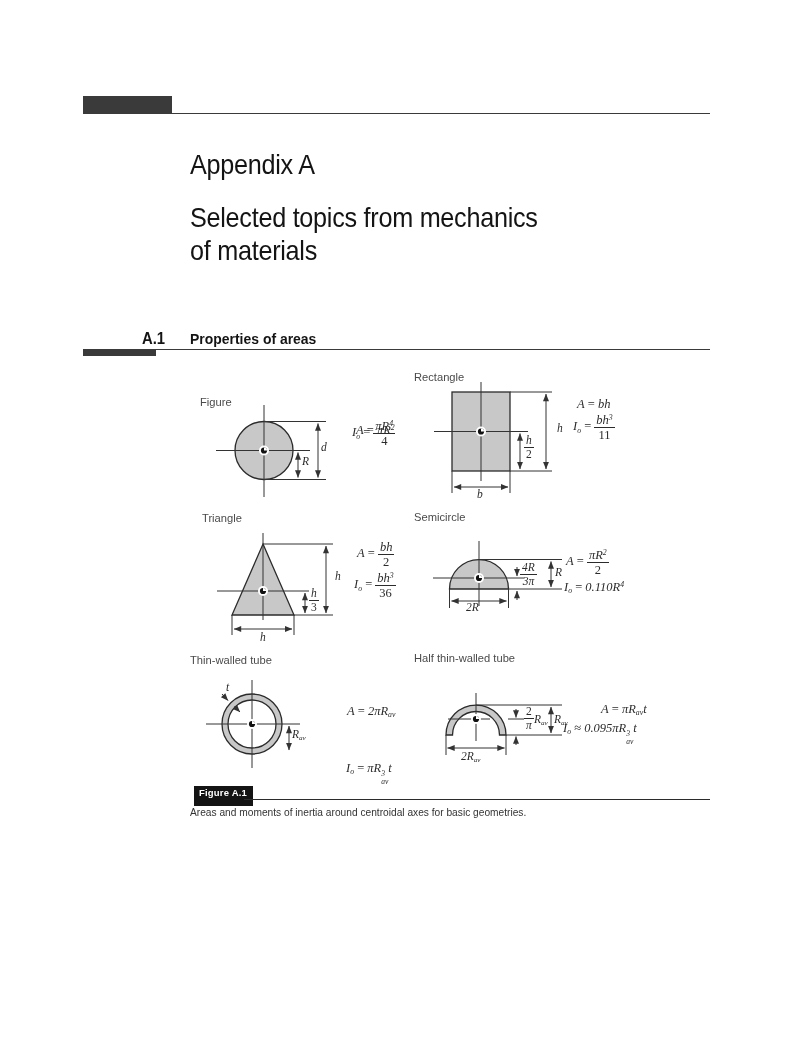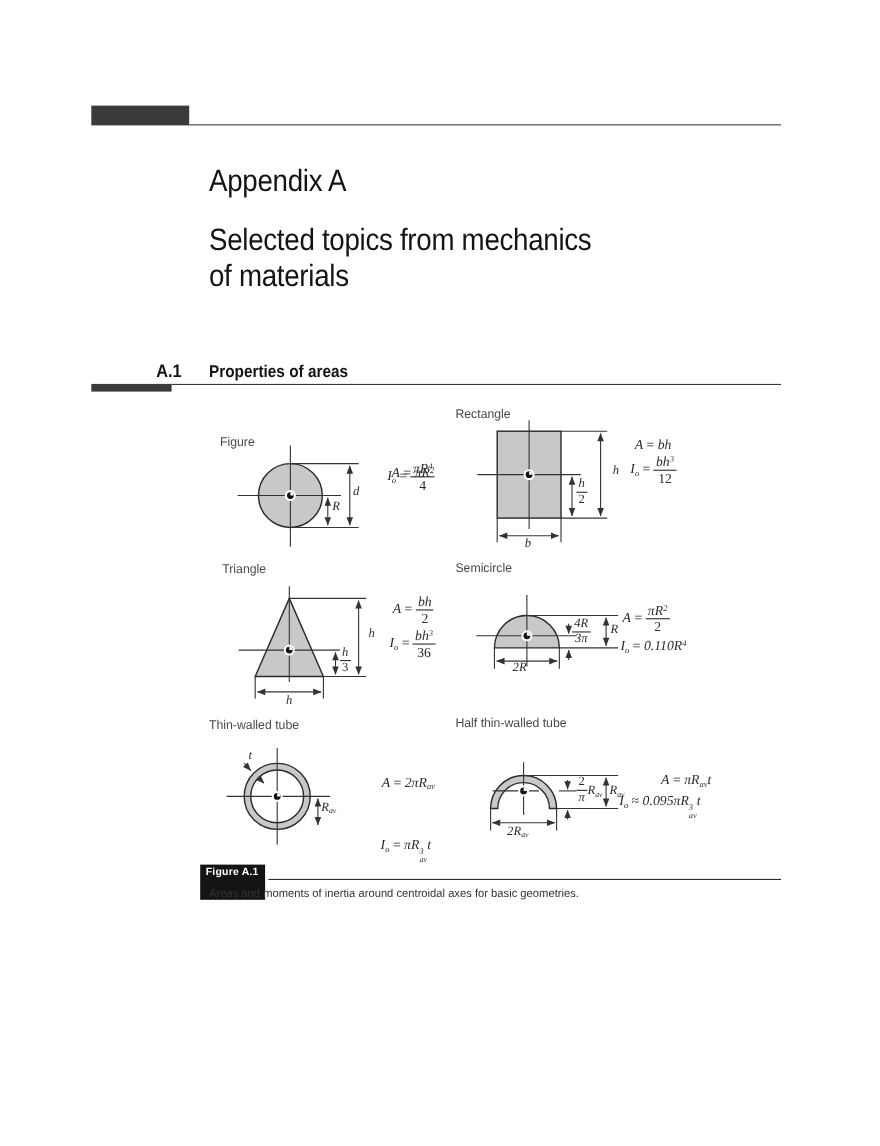--- a/index.html
+++ b/index.html
@@ -173,31 +173,31 @@
 <div class="abs dim" style="left:226px;top:681px;"><i>t</i></div>
 <div class="abs dim" style="left:292px;top:728px;"><i>R</i><sub>av</sub></div>
 <div class="abs dim" style="left:524px;top:705px;"><span class="frac"><span class="fn">2</span><span class="fd"><i>π</i></span></span></div>
 <div class="abs dim" style="left:534px;top:713px;"><i>R</i><sub>av</sub></div>
 <div class="abs dim" style="left:554px;top:713px;"><i>R</i><sub>av</sub></div>
 <div class="abs dim" style="left:461px;top:750px;"><i>2R</i><sub>av</sub></div>
 
 <div class="abs formula" style="left:356px;top:403px;margin-top:20px;"><i>A</i> = <i>πR</i><sup>2</sup></div>
 <div class="abs formula" style="left:352px;top:419px;"><i>I</i><sub>o</sub> = <span class="frac"><span class="fn"><i>πR</i><sup>4</sup></span><span class="fd">4</span></span></div>
 <div class="abs formula" style="left:577px;top:397px;"><i>A</i> = <i>bh</i></div>
-<div class="abs formula" style="left:573px;top:413px;"><i>I</i><sub>o</sub> = <span class="frac"><span class="fn"><i>bh</i><sup>3</sup></span><span class="fd">12</span></span></div>
+<div class="abs formula" style="left:573px;top:413px;"><i>I</i><sub>o</sub> = <span class="frac"><span class="fn"><i>bh</i><sup>3</sup></span><span class="fd">11</span></span></div>
 <div class="abs formula" style="left:357px;top:540px;"><i>A</i> = <span class="frac"><span class="fn"><i>bh</i></span><span class="fd">2</span></span></div>
 <div class="abs formula" style="left:354px;top:571px;"><i>I</i><sub>o</sub> = <span class="frac"><span class="fn"><i>bh</i><sup>3</sup></span><span class="fd">36</span></span></div>
 <div class="abs formula" style="left:566px;top:548px;"><i>A</i> = <span class="frac"><span class="fn"><i>πR</i><sup>2</sup></span><span class="fd">2</span></span></div>
 <div class="abs formula" style="left:564px;top:580px;text-align:center;"><i>I</i><sub>o</sub> = <i>0.110R</i><sup>4</sup></div>
 <div class="abs formula" style="left:347px;top:704px;"><i>A</i> = <i>2πR</i><sub>av</sub></div>
 <div class="abs formula" style="left:346px;top:726px;margin-top:35px;"><i>I</i><sub>o</sub> = <i>πR</i><span class="ss">
       <span>3</span>
       <span>av</span>
     </span><i>t</i></div>
 <div class="abs formula" style="left:570px;top:702px;margin-left:31px;"><i>A</i> = <i>πR</i><sub>av</sub><i>t</i></div>
 <div class="abs formula" style="left:563px;top:721px;"><i>I</i><sub>o</sub> ≈ <i>0.095πR</i><span class="ss">
       <span>3</span>
       <span>av</span>
     </span><i>t</i></div>
 
-<div class="abs figbox" style="left:182px;top:785.5px;width:54px;height:32px;">Figure A.1</div>
+<div class="abs figbox" style="left:194px;top:785.5px;width:54px;height:20px;">Figure A.1</div>
 <div class="abs" style="left:244px;top:798.5px;width:466px;height:1.1px;background:#2b2b2b;"></div>
 <div class="abs caption" style="left:190px;top:806px;">Areas and moments of inertia around centroidal axes for basic geometries.</div>
 
 </body></html>

